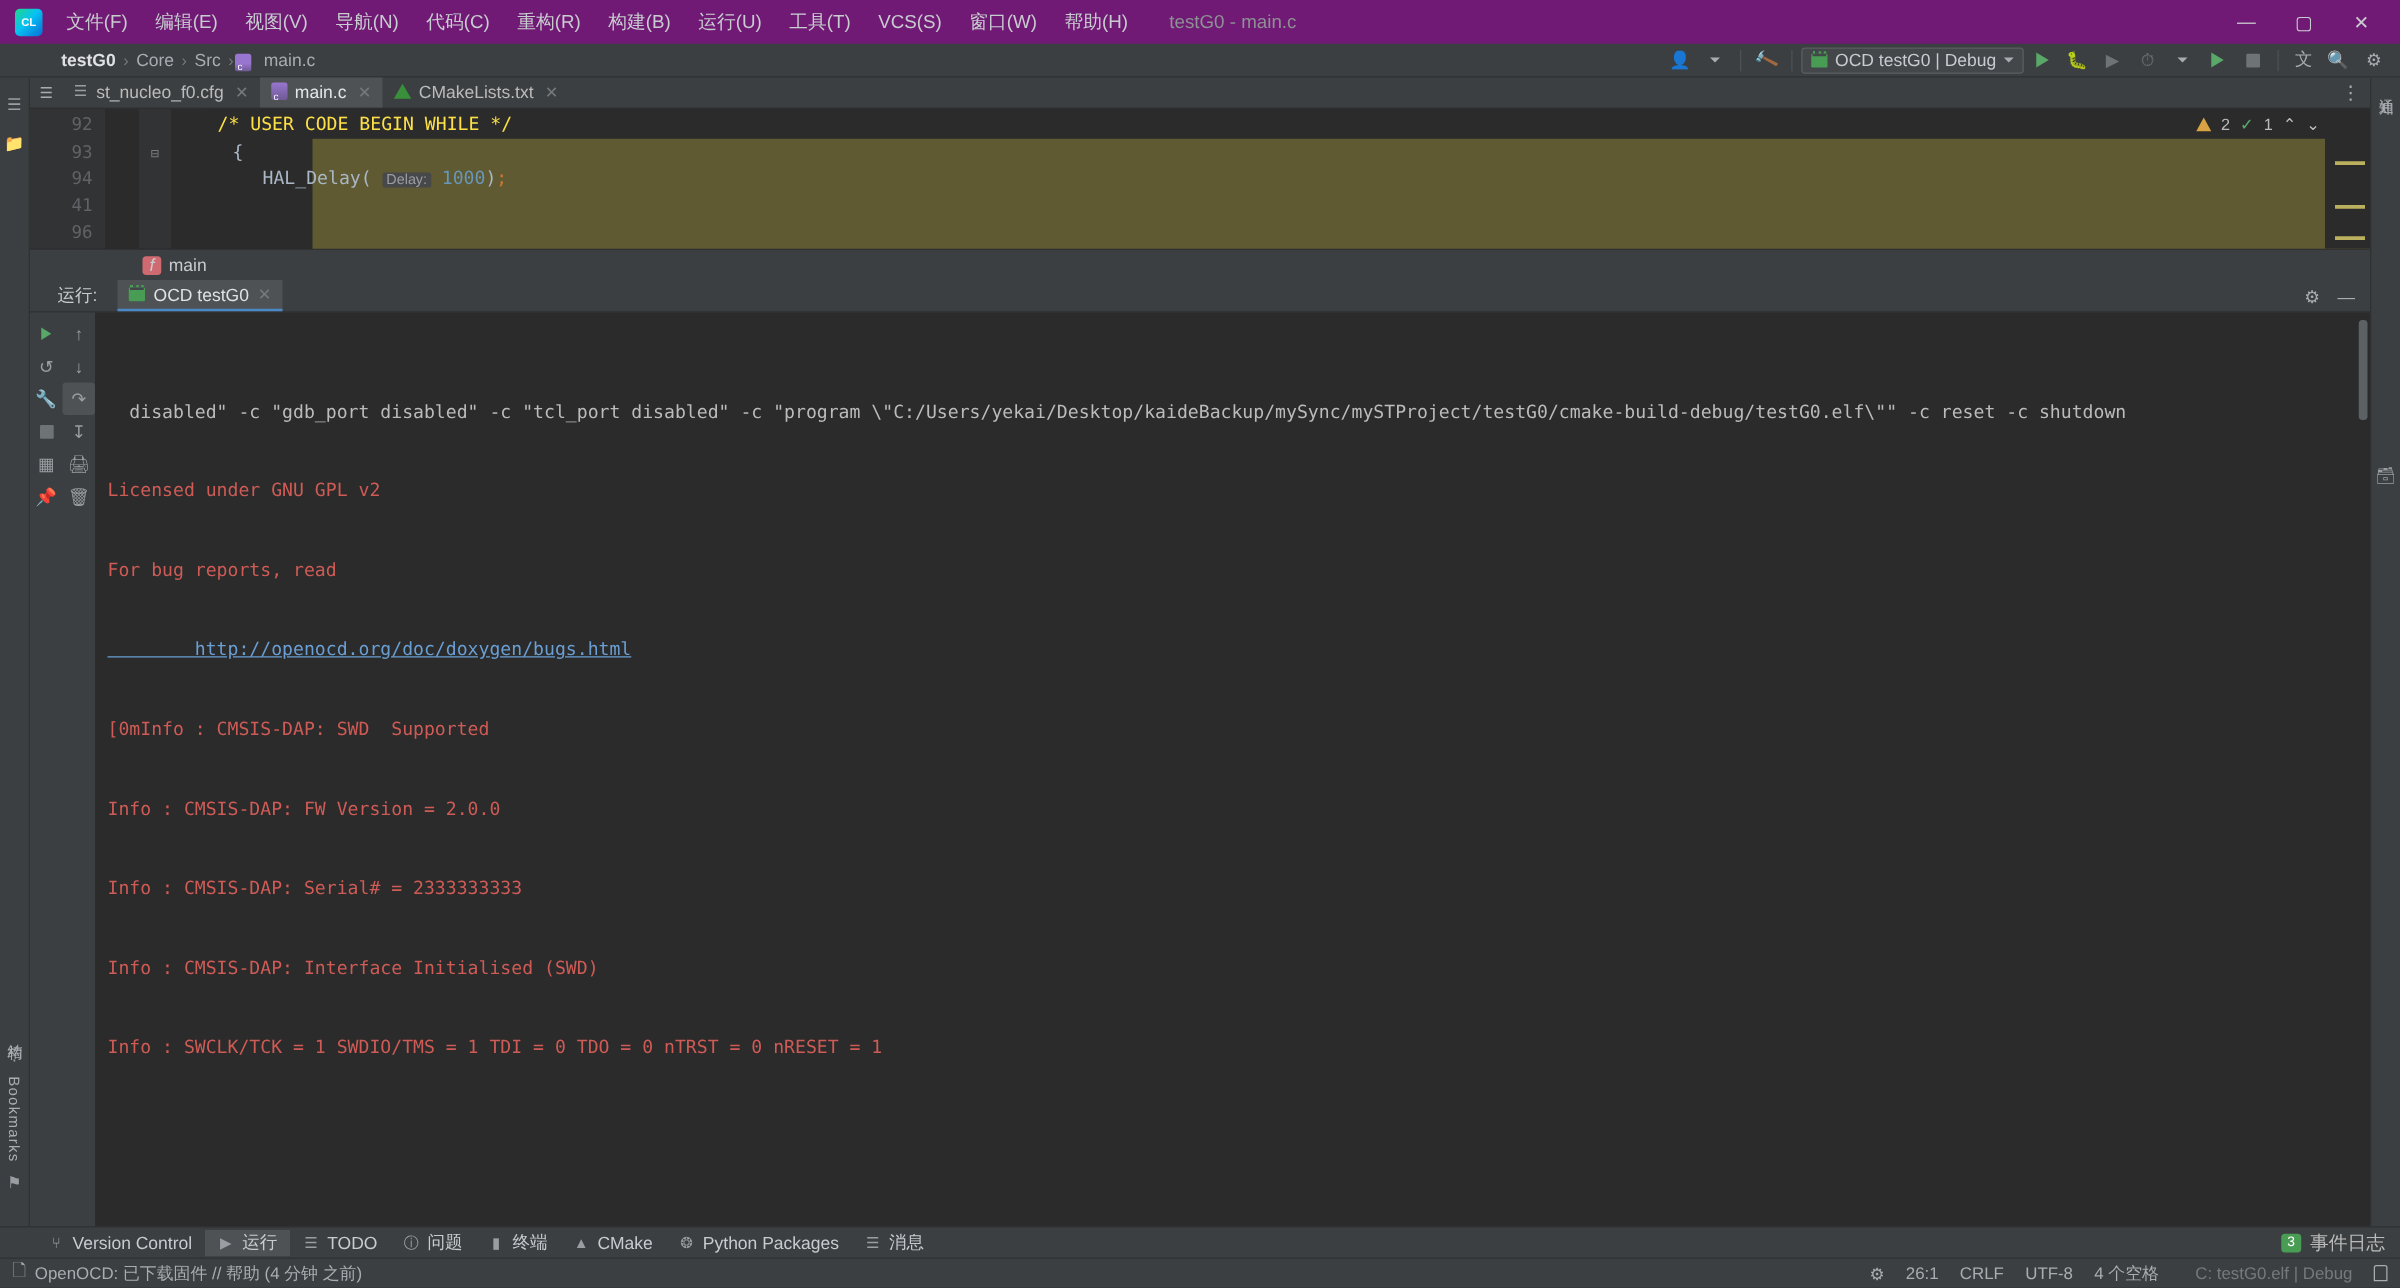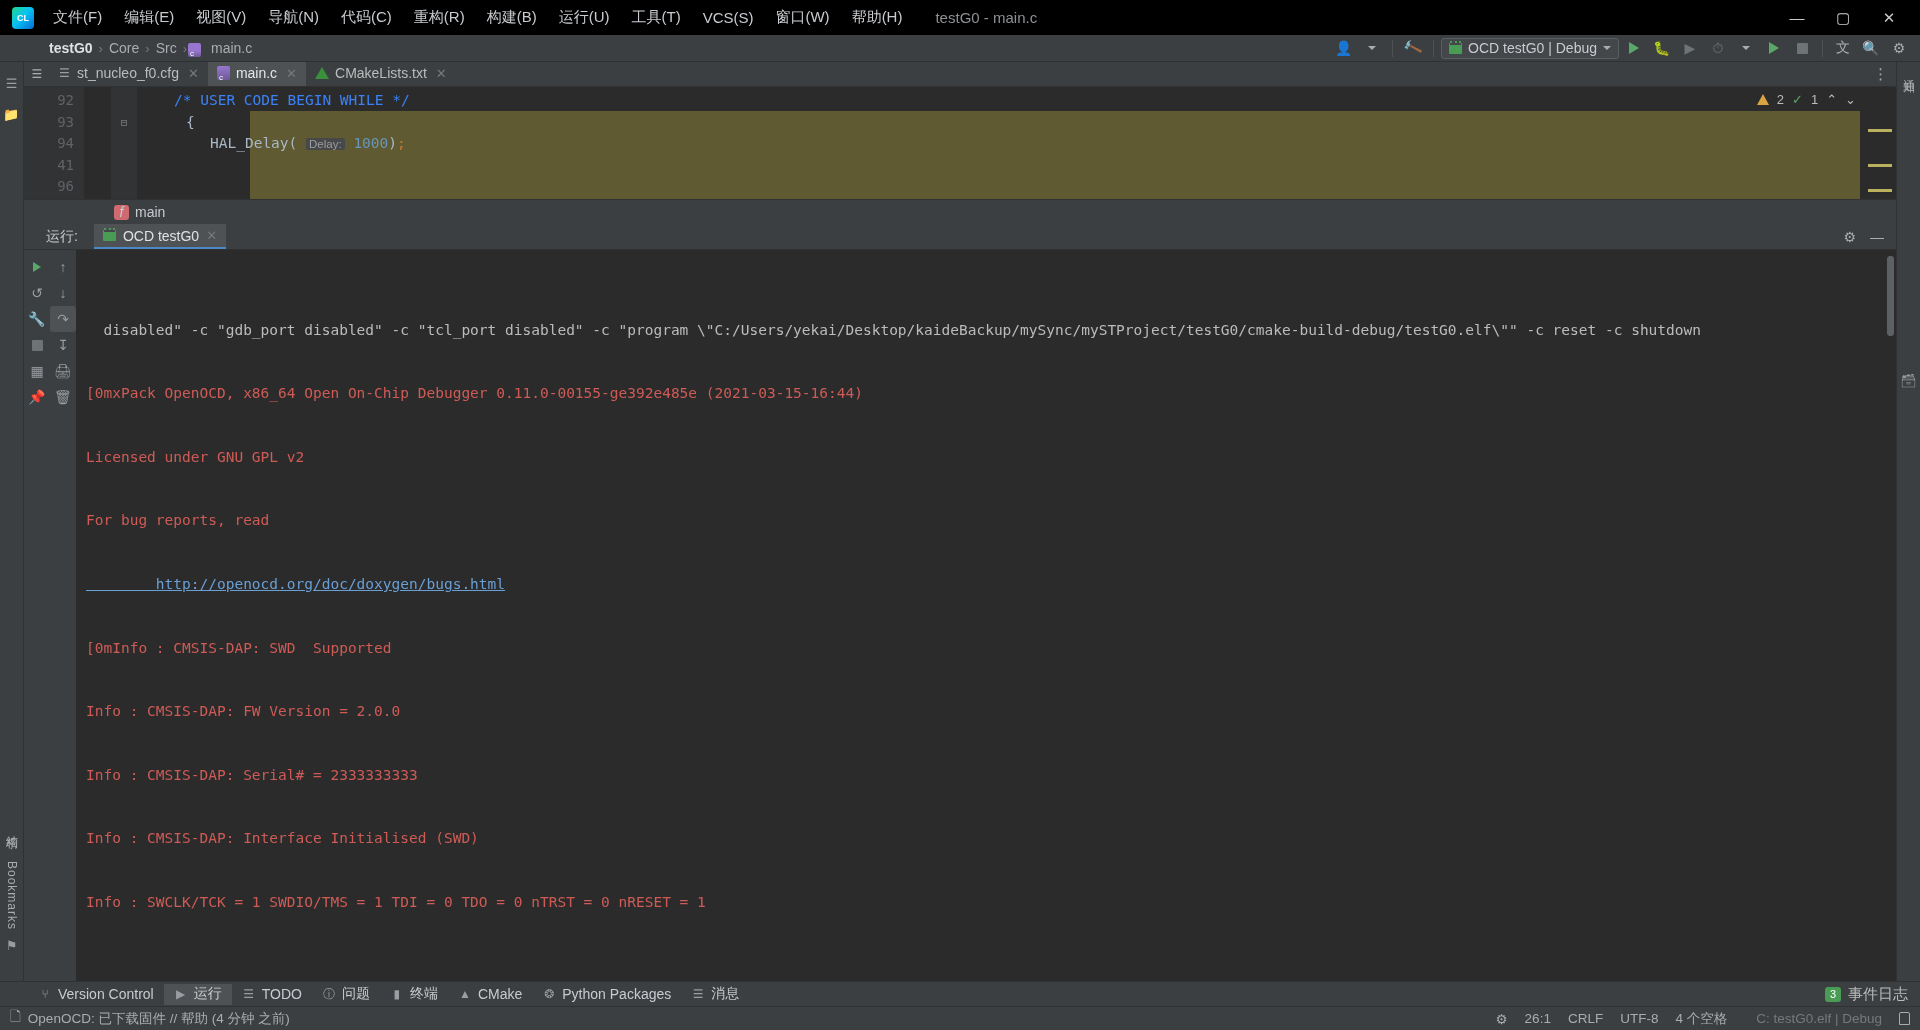--- a/index.html
+++ b/index.html
@@ -8,21 +8,21 @@
     background:#3c3f41;
     font-family:"Liberation Sans", sans-serif;
     color:#bbbbbb;
     font-size:15px;
     -webkit-font-smoothing:antialiased;
   }
   .app{ width:1920px; height:1030px; display:flex; flex-direction:column; background:#3c3f41; }
 
   
   .titlebar{
-    height:35px; background:#000000; display:flex; align-items:center;
+    height:35px; background:#701a75; display:flex; align-items:center;
     padding:0 8px; flex:0 0 35px; position:relative;
   }
   .app-logo{
     width:22px; height:22px; margin:0 8px 0 4px; border-radius:4px;
     background:linear-gradient(135deg,#21d789 0%,#07c3f2 45%,#086dd7 100%);
     position:relative; flex:0 0 22px;
   }
   .app-logo:after{
     content:"CL"; position:absolute; inset:0; color:#fff; font-size:9px; font-weight:bold;
     display:flex; align-items:center; justify-content:center;
@@ -102,21 +102,21 @@
   .gutter{ width:60px; flex:0 0 60px; background:#313335; text-align:right; padding-top:3px; position:relative;}
   .gline{ height:21.5px; line-height:21.5px; color:#606366; padding-right:10px; font-size:14px; }
   .fold-col{ width:26px; flex:0 0 26px; background:#313335; padding-top:3px; }
   .fold-mark{ height:21.5px; display:flex;align-items:center;justify-content:center;color:#787b7e;font-size:11px;}
   .codearea{ flex:1; padding-top:3px; position:relative; background:#2b2b2b; }
   .cline{ height:21.5px; line-height:21.5px; white-space:pre; padding-left:10px; }
   .band{ position:absolute; left:86px; right:0; background:#5f5a31; }
   .kw{ color:#cc7832; }
   .txt{ color:#a9b7c6; }
   .num{ color:#6897bb; }
-  .cmt{ color:#3b82f6;margin-top:12px; }
+  .cmt{ color:#fde047;margin-top:12px; }
   .const{ color:#c9b874; }
   .hint{ background:#46484a; color:#9a9da1; font-size:11.5px; padding:0 3px; border-radius:2px; font-family:"Liberation Sans",sans-serif;}
   .ed-right{
     position:absolute; right:0; top:0; bottom:0; width:36px; background:#2b2b2b;
     display:flex; flex-direction:column; align-items:center; padding-top:4px;
   }
   .insp-badges{
     position:absolute; right:40px; top:5px; display:flex; align-items:center; gap:8px;
     font-family:"Liberation Sans",sans-serif; font-size:13px; color:#bbbbbb;
   }
@@ -379,21 +379,20 @@
                 <div class="rg-ico">↧</div>
                 <div class="rg-ico">🖨</div>
                 <div class="rg-ico">🗑</div>
               </div>
             </div>
           </div>
 
           <div class="console">
             <div class="console-scroll"></div>
             <div class="white">  disabled" -c "gdb_port disabled" -c "tcl_port disabled" -c "program \"C:/Users/yekai/Desktop/kaideBackup/mySync/mySTProject/testG0/cmake-build-debug/testG0.elf\"" -c reset -c shutdown</div>
-            <div style="white-space:pre-wrap;max-width:1180px;">[0mxPack OpenOCD, x86_64 Open On-Chip Debugger 0.11.0-00155-ge392e485e (2021-03-15-16:44)</div>
             <div>Licensed under GNU GPL v2</div>
             <div>For bug reports, read</div>
             <div class="link">        http://openocd.org/doc/doxygen/bugs.html</div>
             <div>[0mInfo : CMSIS-DAP: SWD  Supported</div>
             <div>Info : CMSIS-DAP: FW Version = 2.0.0</div>
             <div>Info : CMSIS-DAP: Serial# = 2333333333</div>
             <div>Info : CMSIS-DAP: Interface Initialised (SWD)</div>
             <div>Info : SWCLK/TCK = 1 SWDIO/TMS = 1 TDI = 0 TDO = 0 nTRST = 0 nRESET = 1</div>
             
             

